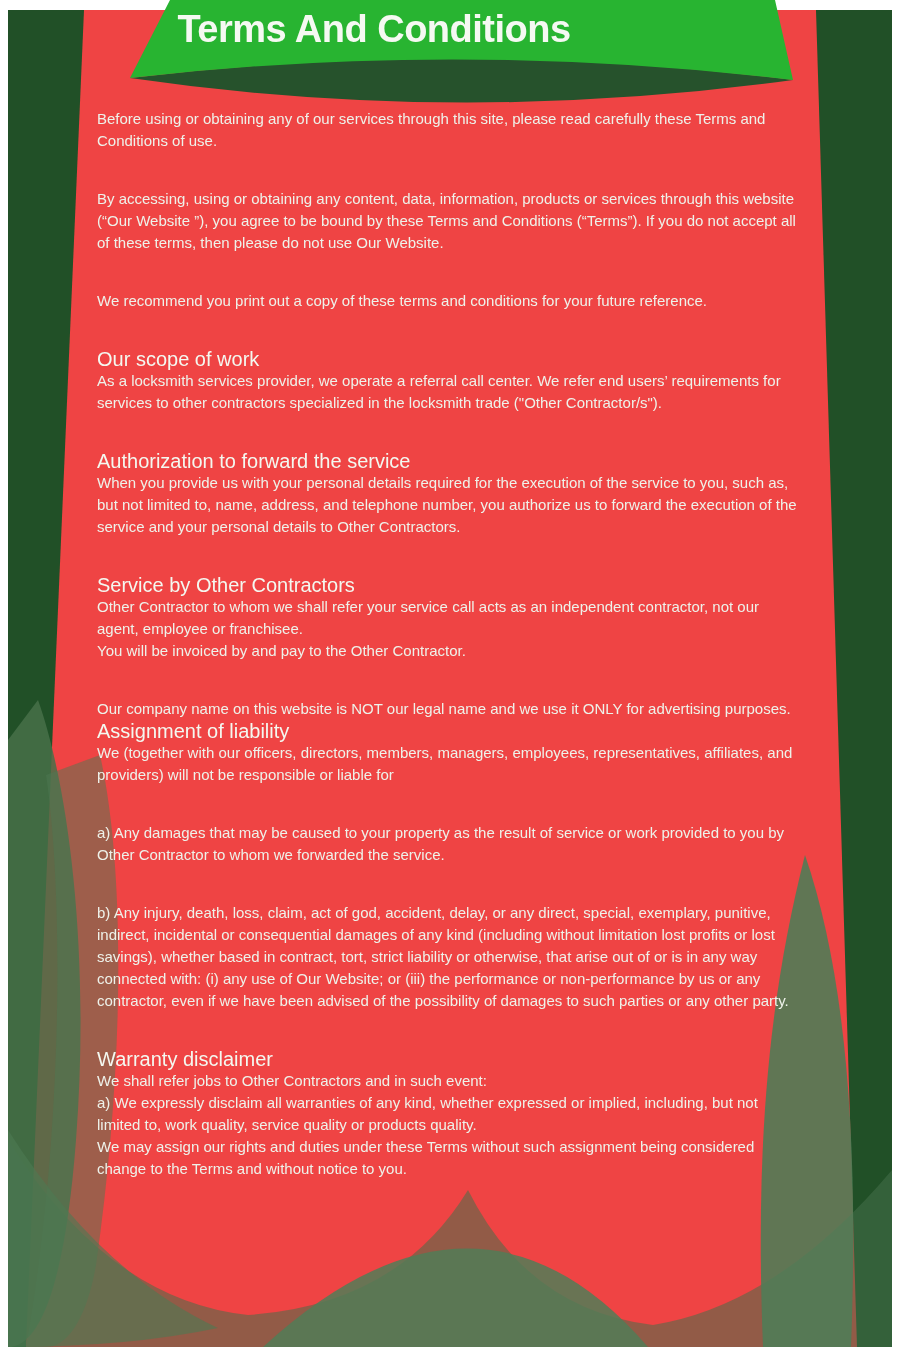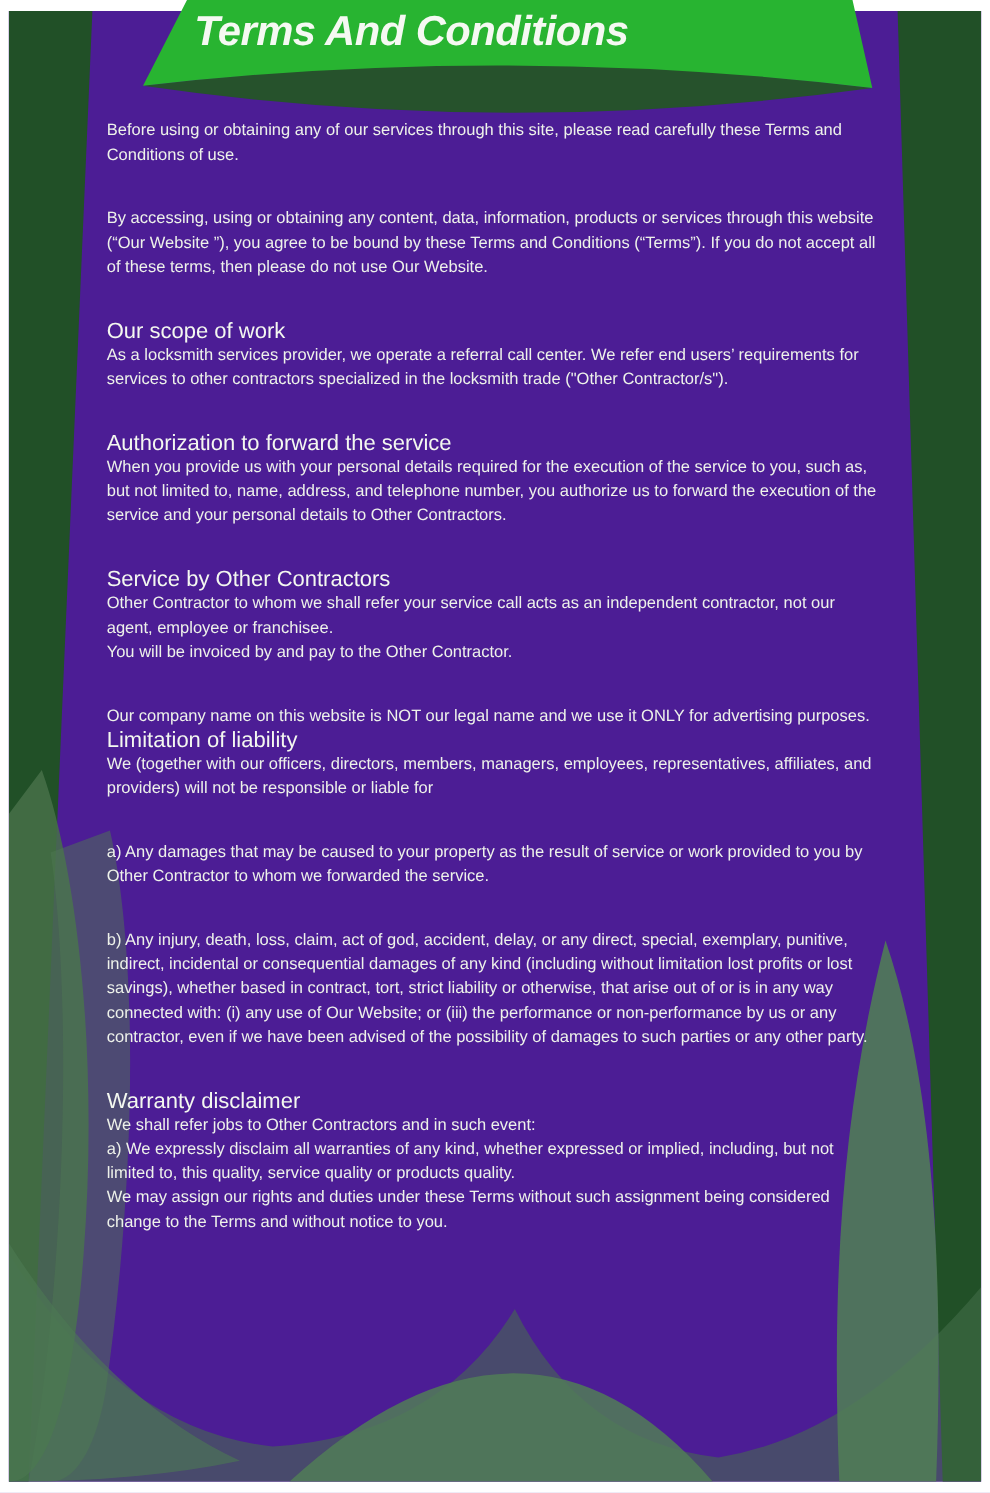--- a/index.html
+++ b/index.html
@@ -11,40 +11,39 @@
   }
   .frame{
     position:relative;
     width:900px;height:1357px;
     background:#ffffff;
     overflow:hidden;
   }
   .panel{
     position:absolute;
     left:8px;right:8px;top:10px;bottom:10px;
-    background:#4c1d95;
+    background:#ef4444;
     overflow:hidden;
   }
   .decor{
     position:absolute;left:0;top:0;width:884px;height:1337px;
     display:block;
   }
   .ribbon{
     position:absolute;left:8px;top:0;width:884px;height:130px;
     display:block;
   }
   .title{
     position:absolute;
     top:8px;left:8px;width:732px;
     text-align:center;
     font-size:38px;
     font-weight:600;
     letter-spacing:-0.5px;
     color:#f5f9f2;
-    font-style:italic;
   }
   .content{
     position:absolute;
     left:89px;top:98px;
     width:700px;
     font-size:15px;
     line-height:22px;
     color:#eef2ea;
   }
   .block{margin:0;}
@@ -75,35 +74,36 @@
       <path d="M92,745 C118,860 116,1060 88,1255 C78,1312 58,1337 38,1337 L18,1337 C52,1150 58,900 38,765 Z" fill="#4d7852" fill-opacity="0.5"></path>
 
       <path d="M797,845 C838,965 851,1130 843,1337 L755,1337 C747,1140 760,990 797,845 Z" fill="#507c56" fill-opacity="0.9"></path>
 
       <path d="M0,1337 L0,1120 Q90,1262 210,1318 Q120,1337 0,1337 Z" fill="#4d7953" fill-opacity="0.6"></path>
     </svg>
 
     <div class="content">
         <div class="block p">Before using or obtaining any of our services through this site, please read carefully these Terms and Conditions of use.</div>
         <div class="block p gap">By accessing, using or obtaining any content, data, information, products or services through this website (“Our Website ”), you agree to be bound by these Terms and Conditions (“Terms”). If you do not accept all of these terms, then please do not use Our Website.</div>
+        <div class="block p gap">We recommend you print out a copy of these terms and conditions for your future reference.</div>
         <div class="block h gap">Our scope of work</div>
         <div class="block p">As a locksmith services provider, we operate a referral call center. We refer end users’ requirements for services to other contractors specialized in the locksmith trade ("Other Contractor/s").</div>
         <div class="block h gap">Authorization to forward the service</div>
         <div class="block p">When you provide us with your personal details required for the execution of the service to you, such as, but not limited to, name, address, and telephone number, you authorize us to forward the execution of the service and your personal details to Other Contractors.</div>
         <div class="block h gap">Service by Other Contractors</div>
         <div class="block p">Other Contractor to whom we shall refer your service call acts as an independent contractor, not our agent, employee or franchisee.</div>
         <div class="block p">You will be invoiced by and pay to the Other Contractor.</div>
         <div class="block p gap">Our company name on this website is NOT our legal name and we use it ONLY for advertising purposes.</div>
-        <div class="block h">Limitation of liability</div>
+        <div class="block h">Assignment of liability</div>
         <div class="block p">We (together with our officers, directors, members, managers, employees, representatives, affiliates, and providers) will not be responsible or liable for</div>
         <div class="block p gap">a) Any damages that may be caused to your property as the result of service or work provided to you by Other Contractor to whom we forwarded the service.</div>
         <div class="block p gap">b) Any injury, death, loss, claim, act of god, accident, delay, or any direct, special, exemplary, punitive, indirect, incidental or consequential damages of any kind (including without limitation lost profits or lost savings), whether based in contract, tort, strict liability or otherwise, that arise out of or is in any way connected with: (i) any use of Our Website; or (iii) the performance or non-performance by us or any contractor, even if we have been advised of the possibility of damages to such parties or any other party.</div>
         <div class="block h gap">Warranty disclaimer</div>
         <div class="block p">We shall refer jobs to Other Contractors and in such event:</div>
-        <div class="block p">a) We expressly disclaim all warranties of any kind, whether expressed or implied, including, but not limited to, this quality, service quality or products quality.</div>
+        <div class="block p">a) We expressly disclaim all warranties of any kind, whether expressed or implied, including, but not limited to, work quality, service quality or products quality.</div>
         <div class="block p">We may assign our rights and duties under these Terms without such assignment being considered change to the Terms and without notice to you.</div>
       </div>
 
   </div>
 
   <svg class="ribbon" viewBox="0 0 884 130" preserveAspectRatio="none">
     <path d="M122,78 Q452,38 785,80 Q450,126 122,78 Z" fill="#26522c"></path>
     <path d="M162,0 L767,0 L785,80 Q452,40 122,78 Z" fill="#28b431"></path>
   </svg>
 

